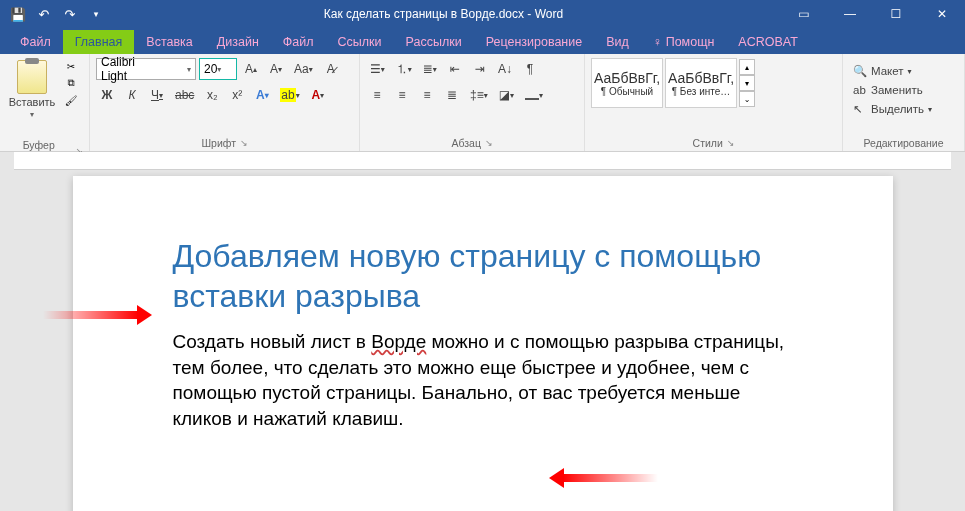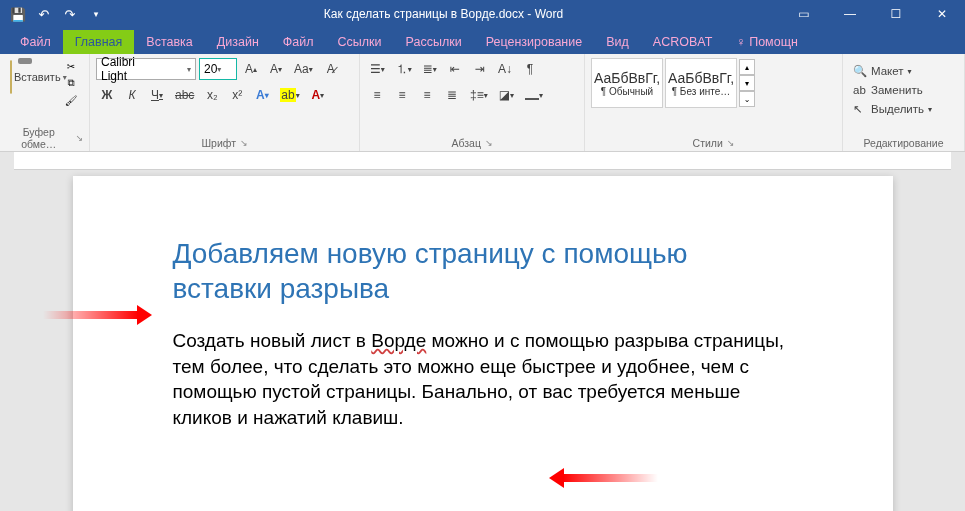--- a/index.html
+++ b/index.html
@@ -16,40 +16,40 @@
   .ribbon { background: #f3f3f3; height: 98px; border-bottom: 1px solid #d0d0d0; display: flex; }
   .group { border-right: 1px solid #e0e0e0; padding: 4px 6px 2px 6px; display: flex; flex-direction: column; justify-content: space-between; }
   .group-rows { display: flex; flex-direction: column; gap: 4px; }
   .group-label { font-size: 10.5px; text-align: center; color: #666; padding-top: 2px; display:flex; align-items:center; justify-content:center; gap:4px;margin-top:16px;}
   .group-label .launcher{ font-size:9px; color:#888; }
   .row { display: flex; align-items: center; gap: 3px; }
   .btn { min-width: 22px; height: 22px; display: flex; align-items: center; justify-content: center; font-size: 12px; color: #444; border: 1px solid transparent; background: #f3f3f3; padding: 0 3px; }
   .font-combo { width: 100px; height: 22px; border: 1px solid #ababab; background: #fff; font-size: 12px; padding: 2px 4px; display:flex; align-items:center; justify-content:space-between;gap:44px;}
   .size-combo { width: 38px; height: 22px; border: 1px solid #14b8a6; background: #fff; font-size: 12px; padding: 2px 4px; display:flex; align-items:center; justify-content:flex-start;}
   .combo-arrow{font-size:8px; color:#666;}
-  .paste-big { width: 52px; display:flex; flex-direction:row; align-items:center; gap:2px; padding:2px 4px;}
+  .paste-big { width: 52px; display:flex; flex-direction:column; align-items:center; gap:2px; padding:2px 4px;}
   .paste-icon { width: 30px; height: 34px; background: linear-gradient(#fff8dc,#f0e68c); border:1px solid #c8b060; border-radius:2px; position:relative;}
   .paste-icon::before{content:""; position:absolute; top:-3px; left:7px; width:14px; height:6px; background:#888; border-radius:2px;}
   .paste-lbl{font-size:11px; color:#444;}
   .small-stack{display:flex; flex-direction:column; gap:1px;}
   .small-btn{width:20px; height:16px; border:1px solid transparent; display:flex; align-items:center; justify-content:center; font-size:10px;}
   .style-gallery{display:flex; gap:2px; align-items:center;}
   .style-item{width:72px; height:50px; border:1px solid #d0d0d0; background:#fff; display:flex; flex-direction:column; align-items:center; justify-content:center; font-size:10px; color:#333; padding:2px;}
   .style-item.selected{border:1px solid #2b7cd3; box-shadow:0 0 0 1px #2b7cd3 inset;}
   .style-preview{font-size:14px;}
   .style-preview.blue{color:#2e74b5; font-size:14px;}
   .style-nav{display:flex; flex-direction:column; gap:0;}
   .style-nav .nbtn{width:16px; height:16px; border:1px solid #c0c0c0; font-size:8px; display:flex; align-items:center; justify-content:center; background:#fff;}
   .editing-group{display:flex; flex-direction:column; gap:2px; padding-top:4px;}
   .editing-item{display:flex; align-items:center; gap:4px; font-size:11.5px; color:#444; padding:2px 4px;}
   .editing-item .ei-ico{width:14px; display:inline-block;}
   .doc-area { background: #e6e6e6; height: 359px; overflow:hidden; position:relative;}
   .ruler{height:18px; background:#fff; border-bottom:1px solid #d0d0d0; margin:0 14px; position:relative;}
   .page { background:#fff; width:820px; margin:6px auto 0 auto; min-height:400px; box-shadow:0 2px 8px rgba(0,0,0,.2); padding:60px 100px 40px 100px; position:relative;}
-  .doc-heading{color:#2e74b5; font-family:"Calibri Light","Segoe UI Light",sans-serif; font-weight:300; font-size:28px; line-height:1.25; margin-bottom:22px;}
+  .doc-heading{color:#2e74b5; font-family:"Calibri Light","Segoe UI Light",sans-serif; font-weight:300; font-size:32px; line-height:1.25; margin-bottom:13px;}
   .doc-body{font-family:Arial,sans-serif; font-size:19px; line-height:1.35; color:#000;}
   .underline-red{text-decoration: underline; text-decoration-color:#d04040; text-decoration-style:wavy;}
   .arrow-red-right{position:absolute; height:8px; background:linear-gradient(to right, rgba(255,0,0,0), #ff0000);}
   .arrow-red-right::after{content:""; position:absolute; right:-14px; top:-6px; border-left:15px solid #ff0000; border-top:10px solid transparent; border-bottom:10px solid transparent;}
   .arrow-red-left{position:absolute; height:8px; background:linear-gradient(to left, rgba(255,0,0,0), #ff0000);}
   .arrow-red-left::after{content:""; position:absolute; left:-14px; top:-6px; border-right:15px solid #ff0000; border-top:10px solid transparent; border-bottom:10px solid transparent;}
   .fmt-underline{text-decoration:underline;}
   .fmt-strike{text-decoration:line-through;}
   .hl{background:#ffff00; padding:0 1px;}
   .font-red{color:#c00000; font-weight:bold;}
@@ -77,22 +77,22 @@
 <div class="menubar">
   <div class="tab">Файл</div>
   <div class="tab active">Главная</div>
   <div class="tab">Вставка</div>
   <div class="tab">Дизайн</div>
   <div class="tab">Файл</div>
   <div class="tab">Ссылки</div>
   <div class="tab">Рассылки</div>
   <div class="tab">Рецензирование</div>
   <div class="tab">Вид</div>
+  <div class="tab">♀ Помощн</div>
   <div class="tab">ACROBAT</div>
-  <div class="tab">♀ Помощн</div>
 </div>
 
 <div class="ribbon">
 
   <div class="group" style="width:90px;">
     <div class="row" style="align-items:flex-start;">
       <div class="paste-big">
         <div class="paste-icon"></div>
         <div class="paste-lbl">Вставить</div>
         <div style="font-size:8px;color:#666;">▾</div>

